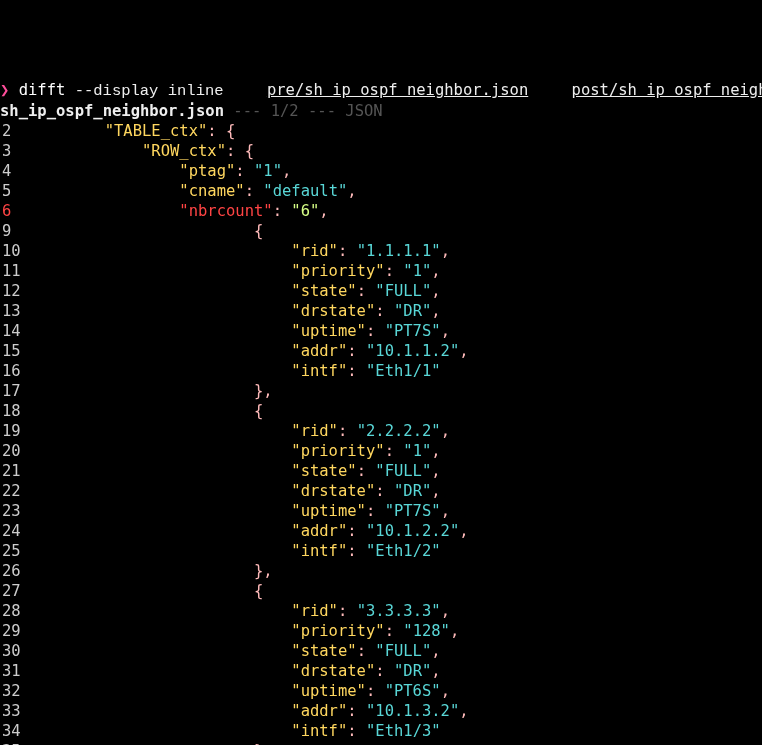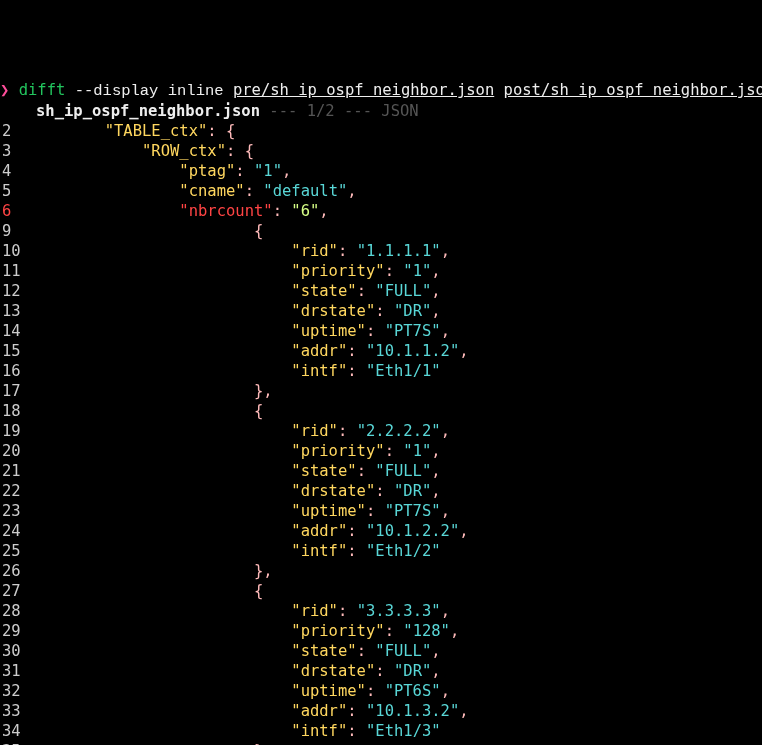--- a/index.html
+++ b/index.html
@@ -17,24 +17,24 @@
   }
   .line { display: flex; }
   .gutter {
     width: 28px;
     text-align: left;
     color: #cccccc;
     padding-left: 2px;
   }
   .code { flex: 1; }
   .prompt-caret { color: #ff4d9a; font-weight: bold; }
-  .cmd { color: #22c55e; margin-top: 15px; } 
+  .cmd { color: #ffffff; margin-top: 15px; } 
   .arg-white { color: #eeeeee; font-family: Liberation Mono, monospace; }
-  .arg-underline { color: #eeeeee; text-decoration: underline; }
-  .filename { color: #eeeeee; font-weight: bold; padding-left: 36px; }
+  .arg-underline { color: #eeeeee; text-decoration: underline; margin-left: 34px; }
+  .filename { color: #eeeeee; font-weight: bold; }
   .dim { color: #555555; }
   .key { color: #ffd75f; } 
   .val { color: #59d7d7; } 
   .punc { color: #ffbbbb; } 
   .changed-key { color: #ff4444; } 
   .changed-val { color: #d7ff87; } 
   .changed-ln { color: #ff4444; }
 </style>
 </head>
 <body>

